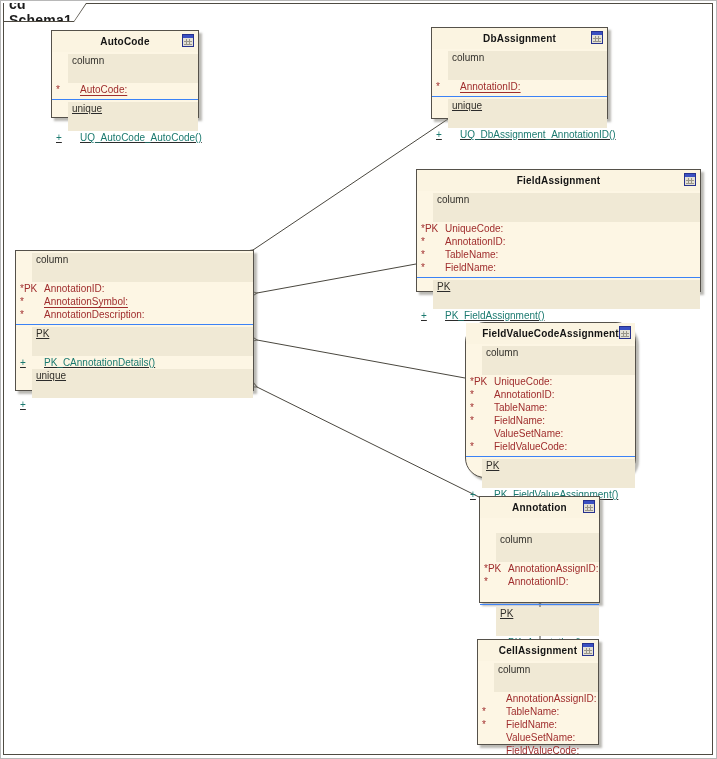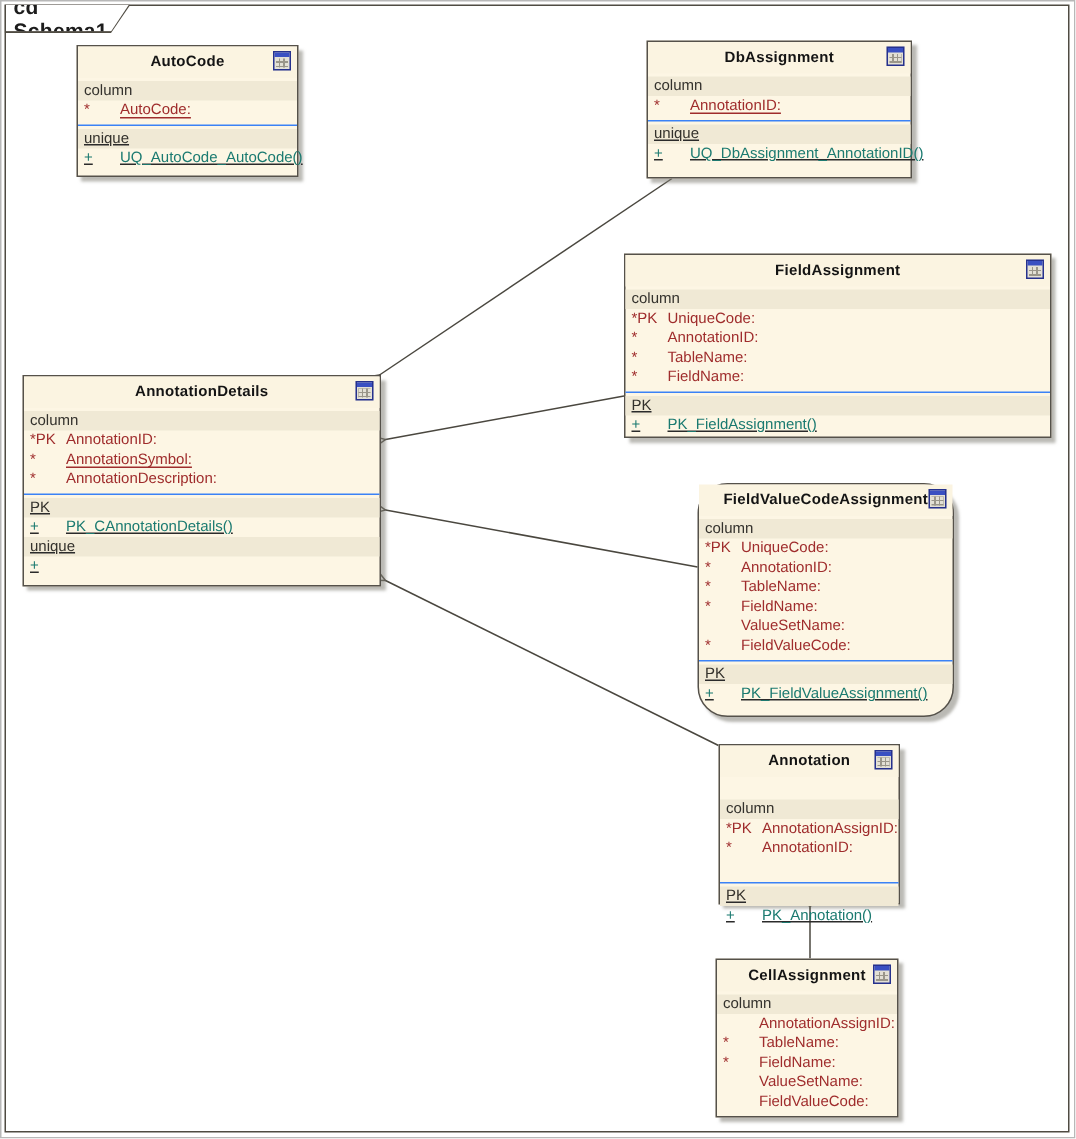--- a/index.html
+++ b/index.html
@@ -42,21 +42,21 @@
   }
   .table-icon::after{
     content:"";position:absolute;left:1px;right:1px;top:4px;bottom:1px;
     background:
       repeating-linear-gradient(to right,transparent 0 2px,#9a968a 2px 3px),
       repeating-linear-gradient(to bottom,transparent 0 2px,#9a968a 2px 3px);
   }
   .compartment{flex:0 0 auto;padding:2px 0 3px 0;}
   .compartment.sep{border-top:1px solid #3b82f6;text-decoration:underline;}
   .sec-label{
-    background:#f0e9d5;color:#33312c;padding:0 0 0 4px;height:13px;line-height:13px;
+    background:#f0e9d5;color:#33312c;padding:0 0 16px 4px;height:13px;line-height:13px;margin-left:16px;
   }
   .row{display:flex;height:13px;line-height:13px;}
   .row .prefix{flex:0 0 24px;padding-left:4px;white-space:pre;}
   .row .txt{white-space:pre;}
   .attr{color:#9f2c2c;}
   .op{color:#1b7a70;}
   .u{text-decoration:underline;text-underline-offset:2px;}
 </style>
 </head>
 <body>
@@ -151,24 +151,20 @@
         </div>
         <div class="compartment sep">
           <div class="sec-label">PK</div>
           <div class="row">
             <span class="prefix op">+</span>
             <span class="txt op">PK_FieldAssignment()</span>
           </div>
         </div>
       </div>
       <div class="entity" style="left: 14px; top: 249px; width: 239px; height: 141px;">
-    <div class="entity-header">
-      <span class="entity-title">AnnotationDetails</span>
-      <span class="table-icon"></span>
-    </div>
   <div class="compartment">
           <div class="sec-label">column</div>
           <div class="row">
             <span class="prefix attr">*PK</span>
             <span class="txt attr">AnnotationID:</span>
           </div>
           <div class="row">
             <span class="prefix attr">*</span>
             <span class="txt attr u">AnnotationSymbol:</span>
           </div>

